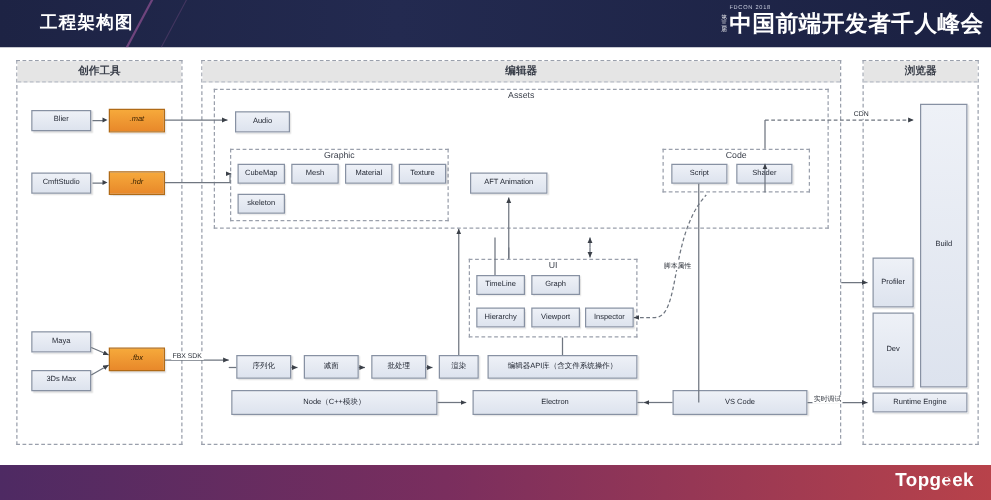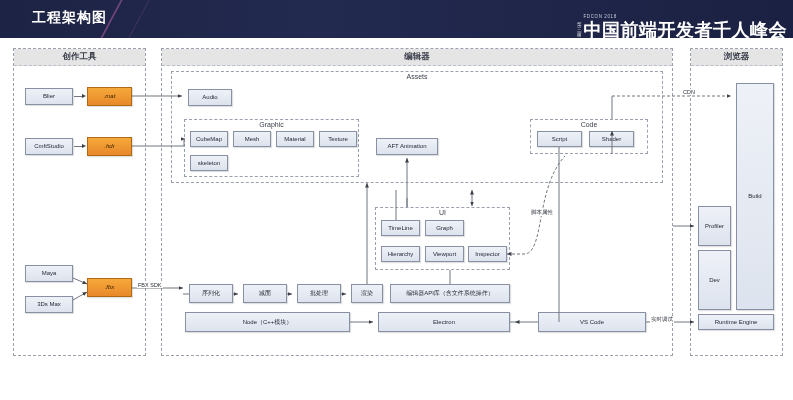--- a/index.html
+++ b/index.html
@@ -10,21 +10,21 @@
   
   .header{position:absolute;left:0;top:0;width:793px;height:38px;
           background:linear-gradient(90deg,#1d2344 0%,#232a50 40%,#1b2142 100%);
           overflow:hidden;}
   .header .swoosh{position:absolute;left:-10px;top:-28px;width:120px;height:96px;
           border-right:2px solid #7d4a86;transform:skewX(-28deg);opacity:.85;}
   .header .swoosh2{position:absolute;left:18px;top:-30px;width:120px;height:100px;
           border-right:1px solid #59406e;transform:skewX(-28deg);opacity:.6;}
   .header .title{position:absolute;left:32px;top:9px;color:#ffffff;
           font-size:14px;letter-spacing:1px;font-weight:bold;}
-  .logo-wrap{position:absolute;right:6px;top:14px;display:flex;align-items:center;justify-content:flex-end;}
+  .logo-wrap{position:absolute;right:6px;top:3px;display:flex;align-items:center;justify-content:flex-end;}
   .logo-ord{display:flex;flex-direction:column;justify-content:center;align-items:center;
           color:#fff;font-size:4.5px;line-height:5px;margin-right:2px;padding-top:4px;}
   .logo-ord span{display:block;}
   .logo-right{display:flex;flex-direction:column;}
   .logo-sub{color:#c9cede;font-size:4.5px;letter-spacing:.6px;margin-bottom:0px;height:7px;}
   .logo-main{color:#ffffff;font-size:18px;font-weight:bold;letter-spacing:.5px;line-height:19px;}
 
   
   .footer{position:absolute;left:0;bottom:0;width:793px;height:28px;
           background:linear-gradient(90deg,#4e2a63 0%,#7a2e5e 45%,#b8424a 100%);}
@@ -224,14 +224,17 @@
       </g>
     </svg>
 
     <div class="lbl" style="left:137px;top:244px;">FBX SDK</div>
     <div class="lbl" style="left:682px;top:51px;">CDN</div>
     <div class="lbl" style="left:530px;top:171px;">脚本属性</div>
     <div class="lbl" style="left:650px;top:278px;">实时调试</div>
 
   </div>
 
+  <div class="footer">
+    <div class="brand"><span>Topg</span><span class="gl">e</span><span>ek</span></div>
+  </div>
 
 </div>
 
 </body></html>

